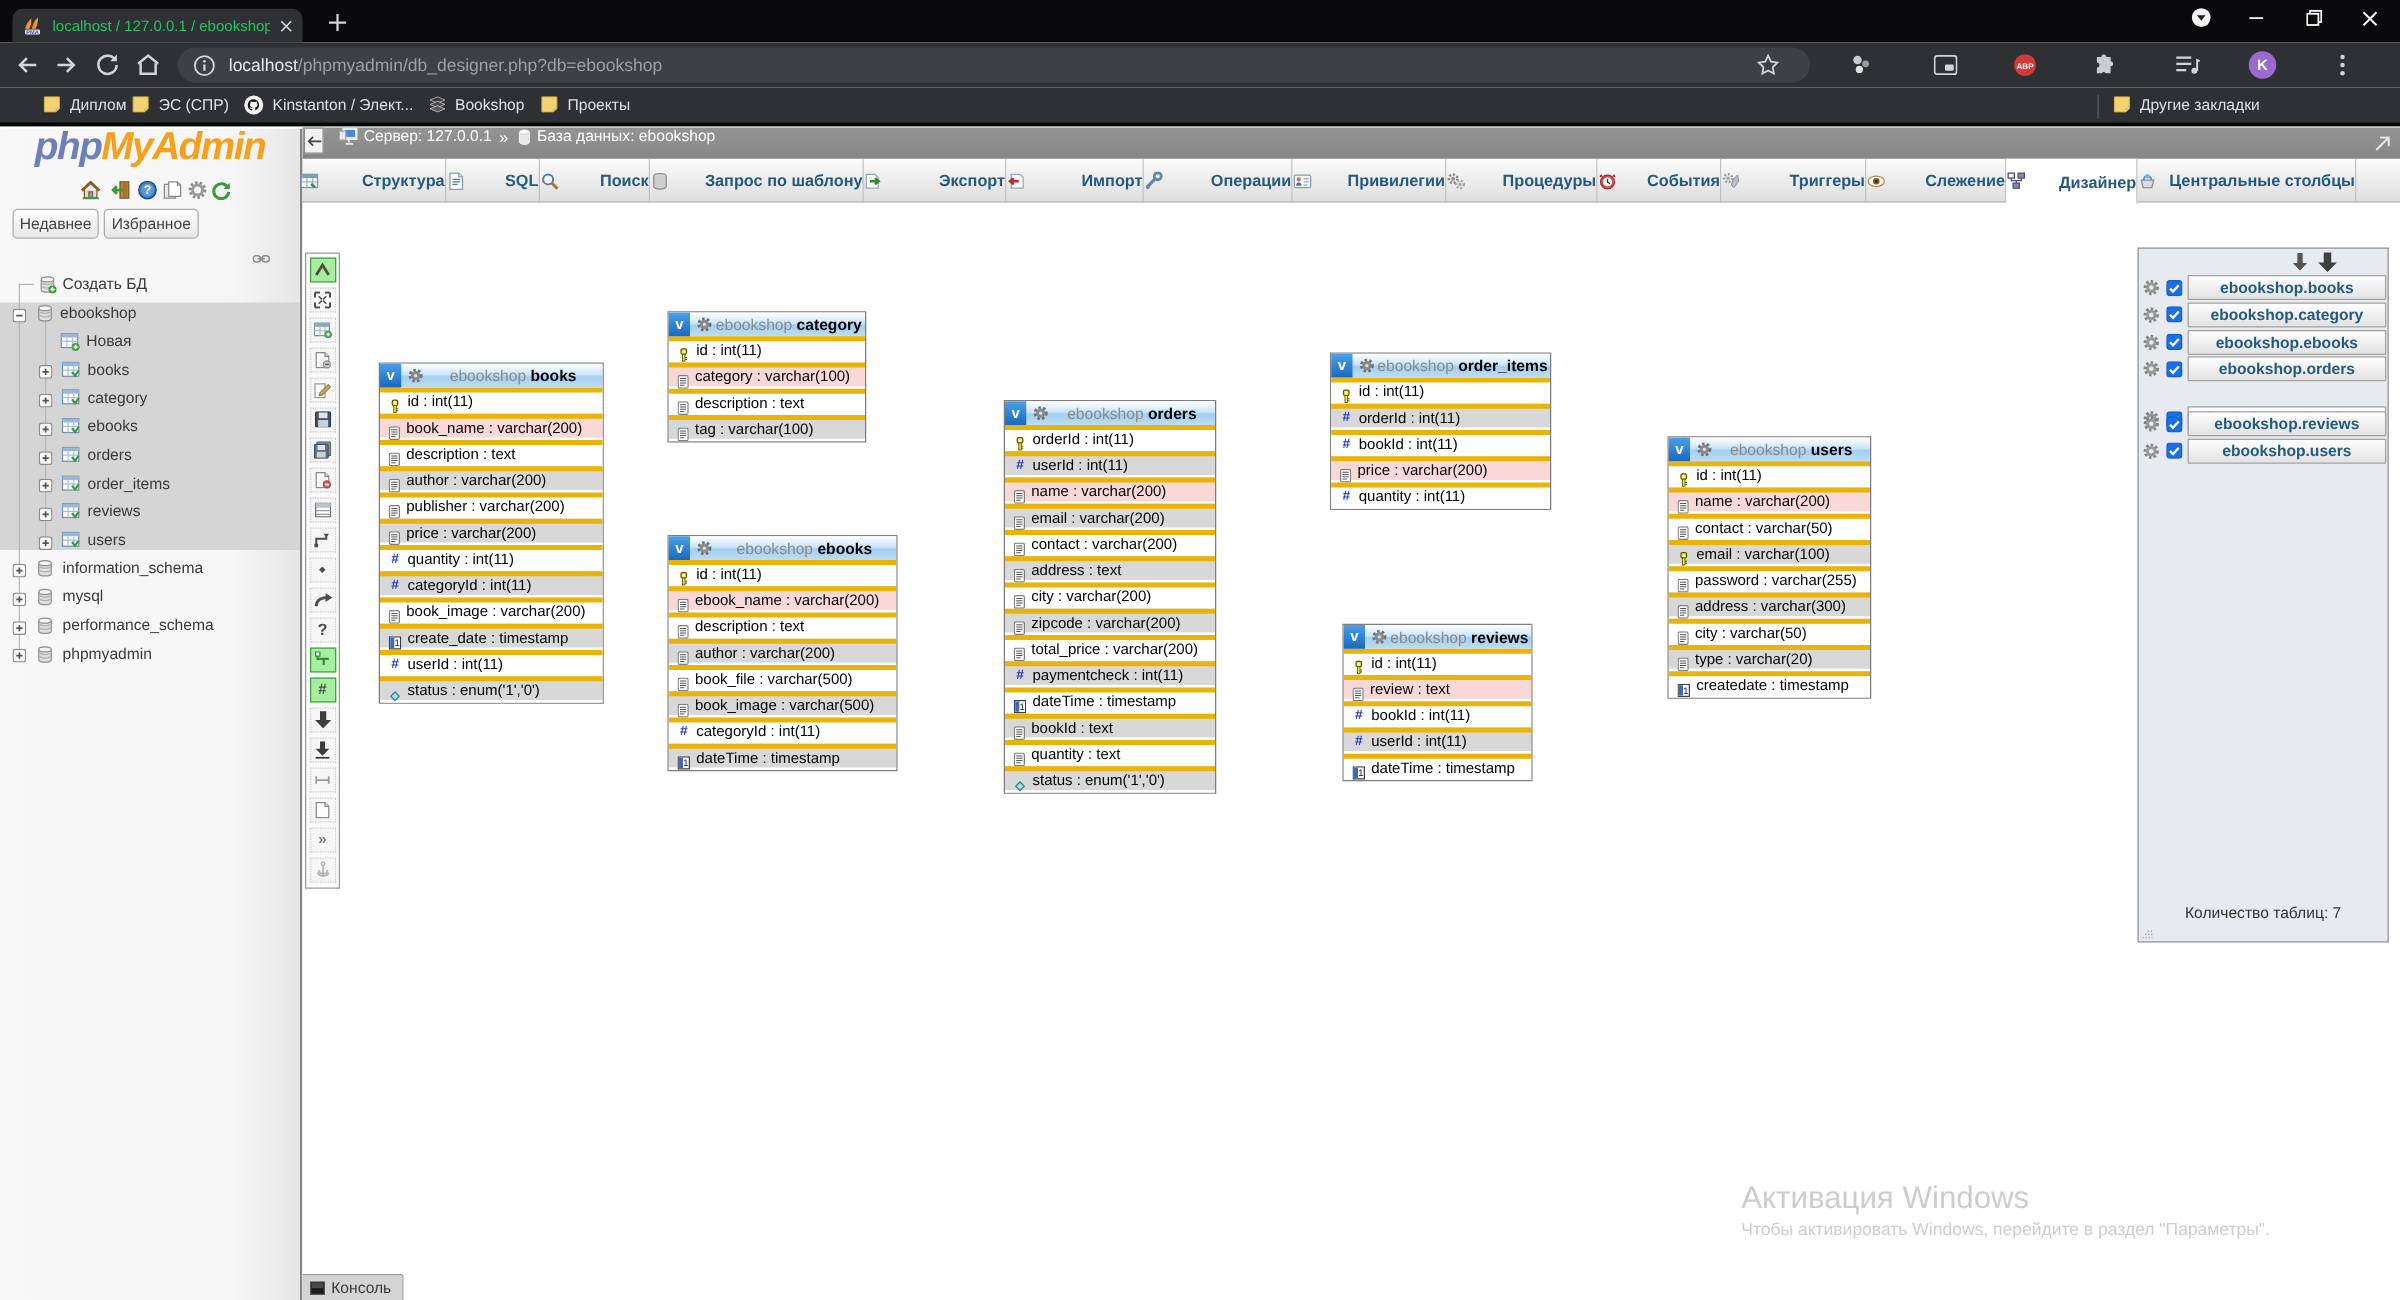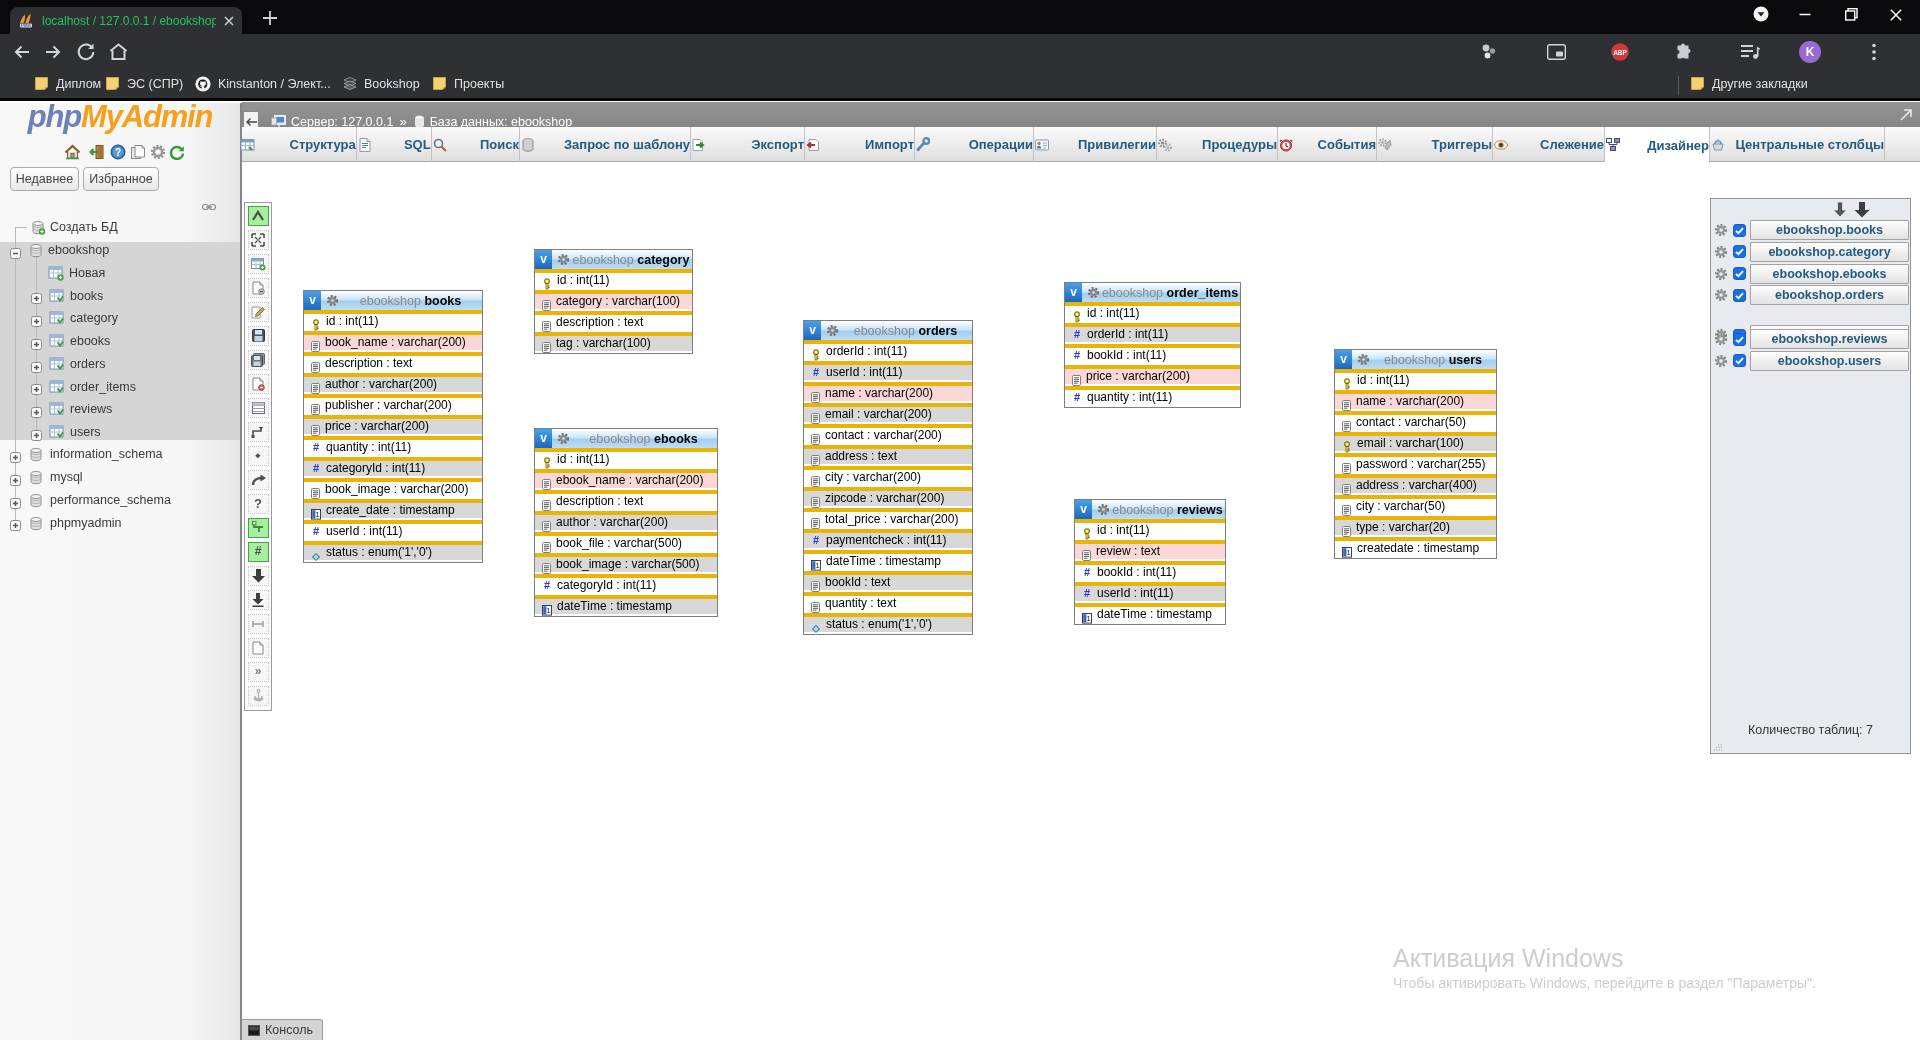--- a/index.html
+++ b/index.html
@@ -16,21 +16,21 @@
 .bmitem span{margin-left:7px;white-space:nowrap}
 .sidebar{position:absolute;left:0;top:103px;width:240px;height:937px;background:linear-gradient(90deg,#f8f8f8 0%,#f6f6f6 78%,#e6e6e6 100%)}
 .sbborder{position:absolute;left:240px;top:103px;width:2px;height:937px;background:#868686}
 .logo{position:absolute;left:0;top:101px;line-height:31px;width:240px;text-align:center;font-size:31px;font-style:italic;font-weight:bold;letter-spacing:-1.2px}
 .logo .p1{color:#6d80b8}.logo .p2{color:#f6a01d}
 .sbtn{position:absolute;height:24px;border:1px solid #aaa;border-radius:4px;background:linear-gradient(#fdfdfd,#e8e8e8);color:#444;font-size:12.5px;line-height:22px;text-align:center}
 .hl{position:absolute;left:0;top:242px;width:240px;height:198px;background:#d5d5d5}
 .tlab{position:absolute;font-size:12.5px;color:#3a3a3a;white-space:nowrap;line-height:16px}
 .tline{position:absolute;background:#b8b8b8}
 .main{position:absolute;left:242px;top:103px;width:1678px;height:937px;background:#fff}
-.crumb{position:absolute;left:242px;top:102px;width:1678px;height:39px;background:linear-gradient(#949494,#7f7f7f);color:#fff;font-size:12.5px;display:flex;align-items:center}
+.crumb{position:absolute;left:242px;top:102px;width:1678px;height:39px;background:linear-gradient(#949494,#7f7f7f);color:#fff;font-size:12.5px;display:flex;align-items:flex-start}
 .crumb .backbox{width:16px;height:21px;background:#f2f2f2;border:1px solid #888;margin:0 12px 0 1px;display:flex;align-items:center;justify-content:center}
 .crumb .sep{margin:0 6px;font-size:13px}
 .mtabs{position:absolute;left:242px;top:127px;width:1678px;height:35px;background:linear-gradient(#fbfbfb,#dedede);border-bottom:1px solid #aaa}
 .mtab{position:absolute;top:0;height:35px;display:flex;align-items:center;justify-content:space-between;font-size:13px;font-weight:bold;color:#235a81;border-right:1px solid #c2c2c2;margin-left:-242px}
 .mtab.act{background:#fff;border-right:1px solid #c2c2c2;height:36px}
 .band{position:absolute;left:242px;top:163px;width:1678px;height:34px;background:#ececec}
 .band span{display:block;text-align:center;font-weight:bold;font-size:13px;color:#1a1a1a;margin-top:9px}
 .canvas{position:absolute;left:242px;top:197px;width:1678px;height:822px;background:#fff}
 .dtb{position:absolute;left:244px;top:202px;width:28px;border:1px solid #9a9a9a;background:#fbfbfb;padding-top:2.5px}
 .tbb{width:21px;height:20px;margin:0 auto 4px;display:flex;align-items:center;justify-content:center;border:1px dotted #cacaca;background:#f6f6f6}
@@ -96,20 +96,31 @@
         <path d="M3 10h13M10.5 4.5L16 10l-5.5 5.5" fill="none" stroke="#d2d5d8" stroke-width="2"></path>
       </svg>
       <svg width="20" height="20" style="position:absolute;left:76px;top:8px">
         <path d="M16.5 6.5A7.3 7.3 0 1 0 17.3 10" fill="none" stroke="#d2d5d8" stroke-width="2"></path>
         <path d="M17.5 1.5v5.4h-5.4z" fill="#d2d5d8"></path>
       </svg>
       <svg width="21" height="20" style="position:absolute;left:108px;top:8px">
         <path d="M2.5 9L10.5 2.5 18.5 9" fill="none" stroke="#d2d5d8" stroke-width="2"></path>
         <path d="M4.5 8.5V17h12V8.5" fill="none" stroke="#d2d5d8" stroke-width="2"></path>
       </svg>
+      <div class="omni">
+        <svg width="17" height="17" style="flex:none;margin:0 11px 0 13px">
+          <circle cx="8.5" cy="8.5" r="7.6" fill="none" stroke="#d2d5d8" stroke-width="1.5"></circle>
+          <path d="M8.5 7.5V12.5" stroke="#d2d5d8" stroke-width="1.8"></path>
+          <circle cx="8.5" cy="5" r="1.1" fill="#d2d5d8"></circle>
+        </svg>
+        <span class="url"><b>localhost</b><span class="urlg">/phpmyadmin/db_designer.php?db=ebookshop</span></span>
+        <svg width="19" height="18" style="position:absolute;right:24px;top:5px">
+          <path d="M9.5 1.5l2.3 4.8 5.2.7-3.8 3.6.9 5.2-4.6-2.5-4.6 2.5.9-5.2L2 7l5.2-.7z" fill="none" stroke="#d2d5d8" stroke-width="1.4"></path>
+        </svg>
+      </div>
       <svg width="18" height="18" style="position:absolute;left:1480px;top:9px">
         <circle cx="6" cy="5" r="3.4" fill="#c8cbce"></circle>
         <circle cx="12.5" cy="8" r="2.7" fill="#9a9da0"></circle>
         <circle cx="7.5" cy="12.5" r="2.9" fill="#e2e4e6"></circle>
       </svg>
       <svg width="19" height="16" style="position:absolute;left:1547px;top:10px">
         <rect x="0.7" y="0.7" width="17.6" height="14.6" rx="2" fill="none" stroke="#d2d5d8" stroke-width="1.4"></rect>
         <rect x="9" y="7.5" width="7" height="5" rx="1" fill="#d2d5d8"></rect>
       </svg>
       <svg width="18" height="18" style="position:absolute;left:1611px;top:9px">
@@ -1077,21 +1088,21 @@
           <rect x="0.5" y="0.5" width="8" height="10" rx="1.2" fill="#fcfcfc" stroke="#7e7e7e"></rect>
           <path d="M2 2.8h5M2 4.6h5M2 6.4h5M2 8.2h3.5" stroke="#555" stroke-width="0.95"></path>
         </svg>
         <span class="rlab">password : varchar(255)</span>
       </div>
       <div class="drr g">
         <svg class="ric" width="9" height="11" style="margin-top:5px">
           <rect x="0.5" y="0.5" width="8" height="10" rx="1.2" fill="#fcfcfc" stroke="#7e7e7e"></rect>
           <path d="M2 2.8h5M2 4.6h5M2 6.4h5M2 8.2h3.5" stroke="#555" stroke-width="0.95"></path>
         </svg>
-        <span class="rlab">address : varchar(400)</span>
+        <span class="rlab">address : varchar(300)</span>
       </div>
       <div class="drr w">
         <svg class="ric" width="9" height="11" style="margin-top:5px">
           <rect x="0.5" y="0.5" width="8" height="10" rx="1.2" fill="#fcfcfc" stroke="#7e7e7e"></rect>
           <path d="M2 2.8h5M2 4.6h5M2 6.4h5M2 8.2h3.5" stroke="#555" stroke-width="0.95"></path>
         </svg>
         <span class="rlab">city : varchar(50)</span>
       </div>
       <div class="drr g">
         <svg class="ric" width="9" height="11" style="margin-top:5px">

